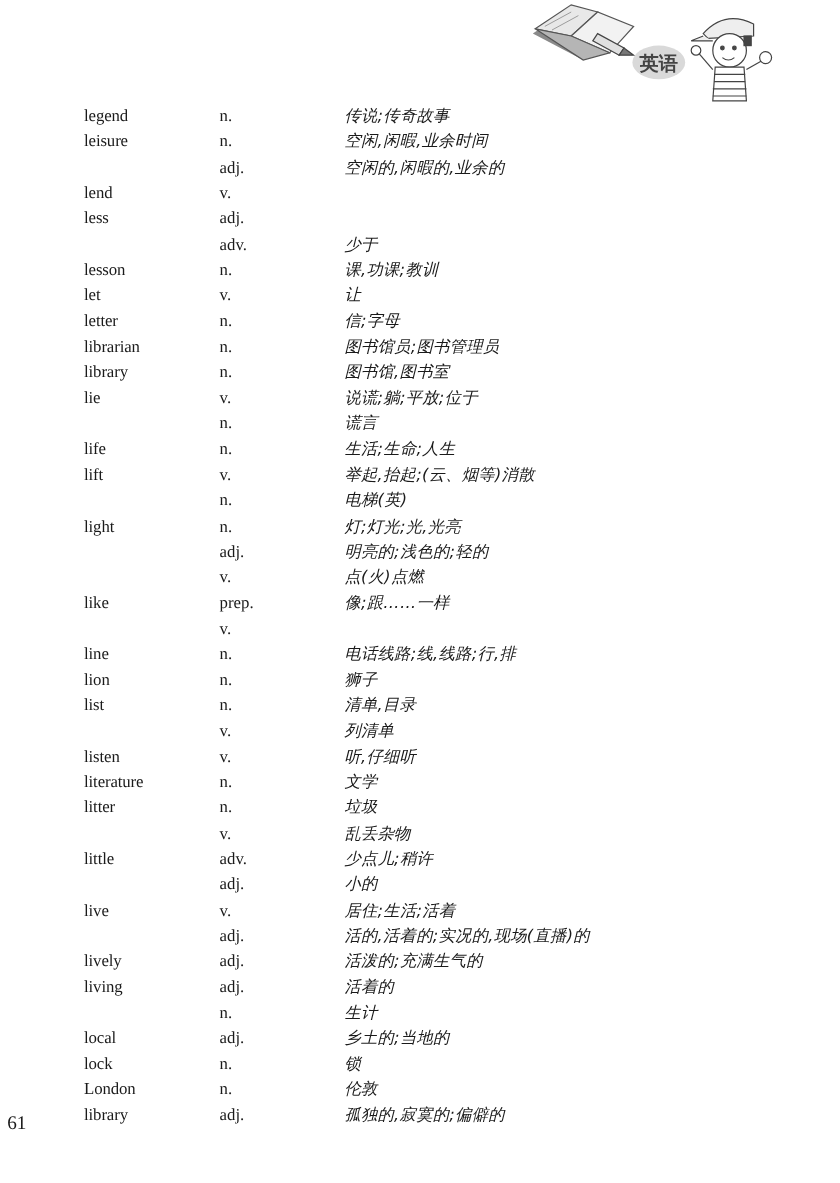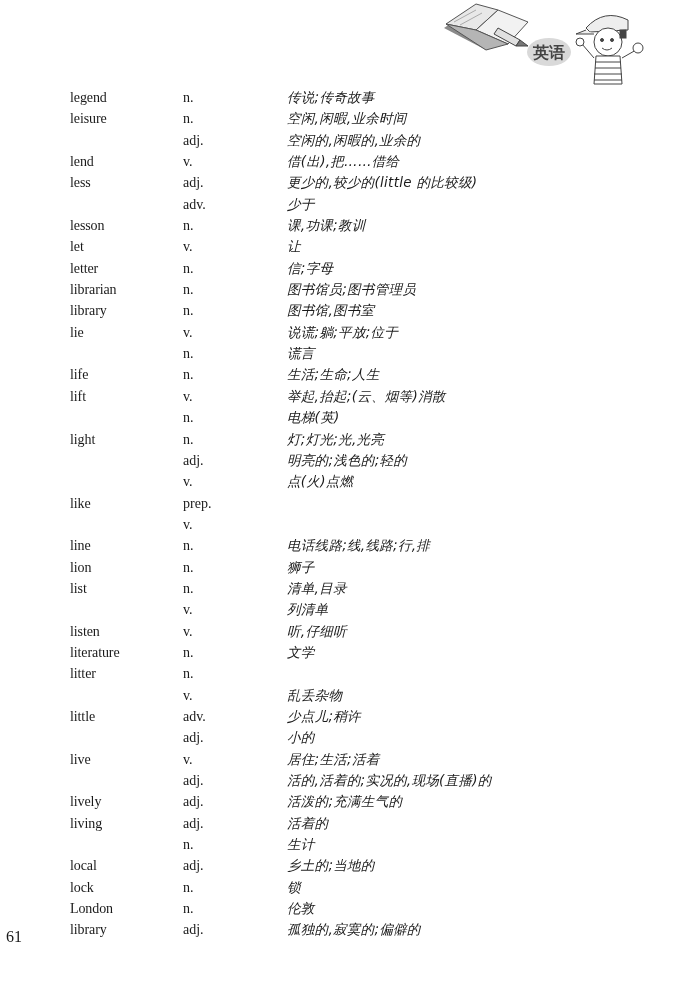--- a/index.html
+++ b/index.html
@@ -80,26 +80,24 @@
       <span class="meaning">空闲,闲暇,业余时间</span>
     </div>
     <div class="row">
       <span class="word"></span>
       <span class="pos">adj.</span>
       <span class="meaning">空闲的,闲暇的,业余的</span>
     </div>
     <div class="row">
       <span class="word">lend</span>
       <span class="pos">v.</span>
-      <span class="meaning">借(出),把……借给</span>
     </div>
     <div class="row">
       <span class="word">less</span>
       <span class="pos">adj.</span>
-      <span class="meaning">更少的,较少的(little 的比较级)</span>
     </div>
     <div class="row">
       <span class="word"></span>
       <span class="pos">adv.</span>
       <span class="meaning">少于</span>
     </div>
     <div class="row">
       <span class="word">lesson</span>
       <span class="pos">n.</span>
       <span class="meaning">课,功课;教训</span>
@@ -160,20 +158,21 @@
       <span class="meaning">明亮的;浅色的;轻的</span>
     </div>
     <div class="row">
       <span class="word"></span>
       <span class="pos">v.</span>
       <span class="meaning">点(火)点燃</span>
     </div>
     <div class="row">
       <span class="word">like</span>
       <span class="pos">prep.</span>
+      <span class="meaning">像;跟……一样</span>
     </div>
     <div class="row">
       <span class="word"></span>
       <span class="pos">v.</span>
     </div>
     <div class="row">
       <span class="word">line</span>
       <span class="pos">n.</span>
       <span class="meaning">电话线路;线,线路;行,排</span>
     </div>
@@ -198,20 +197,21 @@
       <span class="meaning">听,仔细听</span>
     </div>
     <div class="row">
       <span class="word">literature</span>
       <span class="pos">n.</span>
       <span class="meaning">文学</span>
     </div>
     <div class="row">
       <span class="word">litter</span>
       <span class="pos">n.</span>
+      <span class="meaning">垃圾</span>
     </div>
     <div class="row">
       <span class="word"></span>
       <span class="pos">v.</span>
       <span class="meaning">乱丢杂物</span>
     </div>
     <div class="row">
       <span class="word">little</span>
       <span class="pos">adv.</span>
       <span class="meaning">少点儿;稍许</span>

